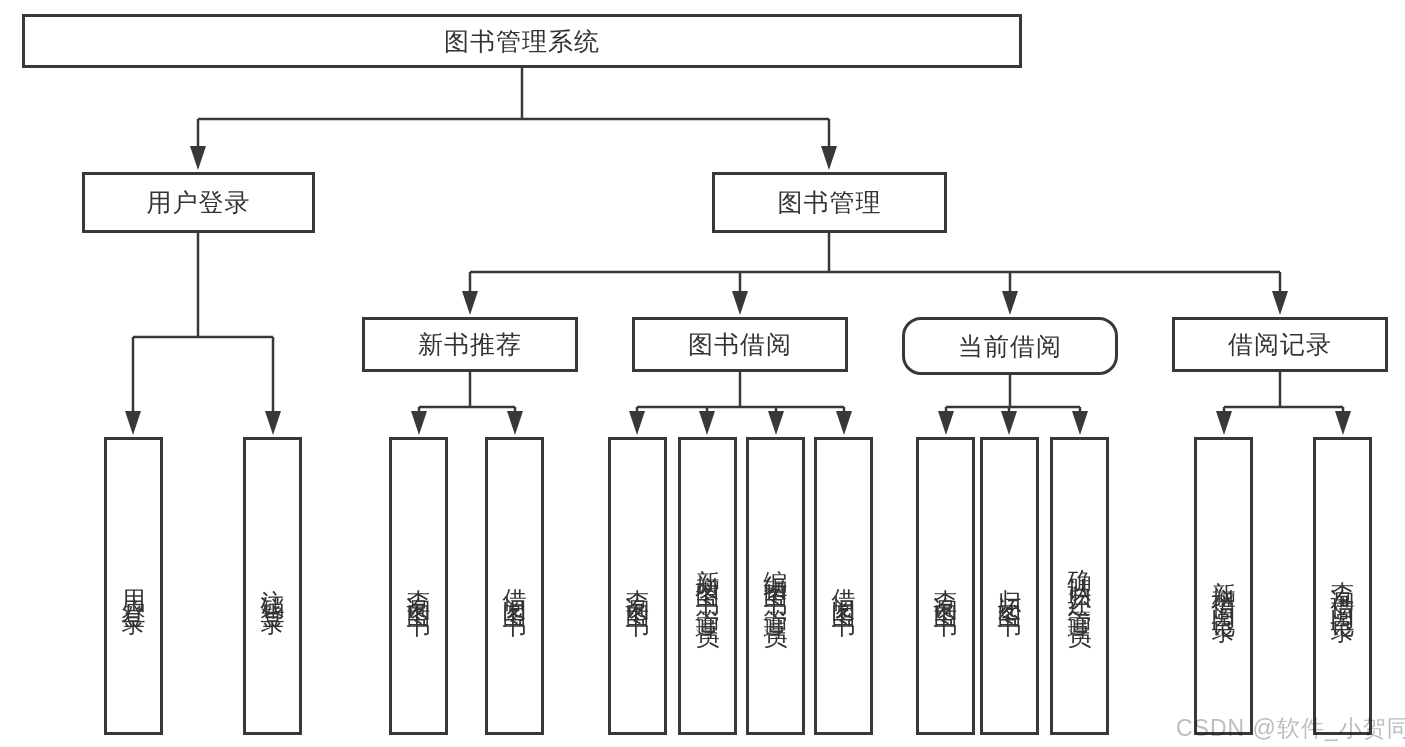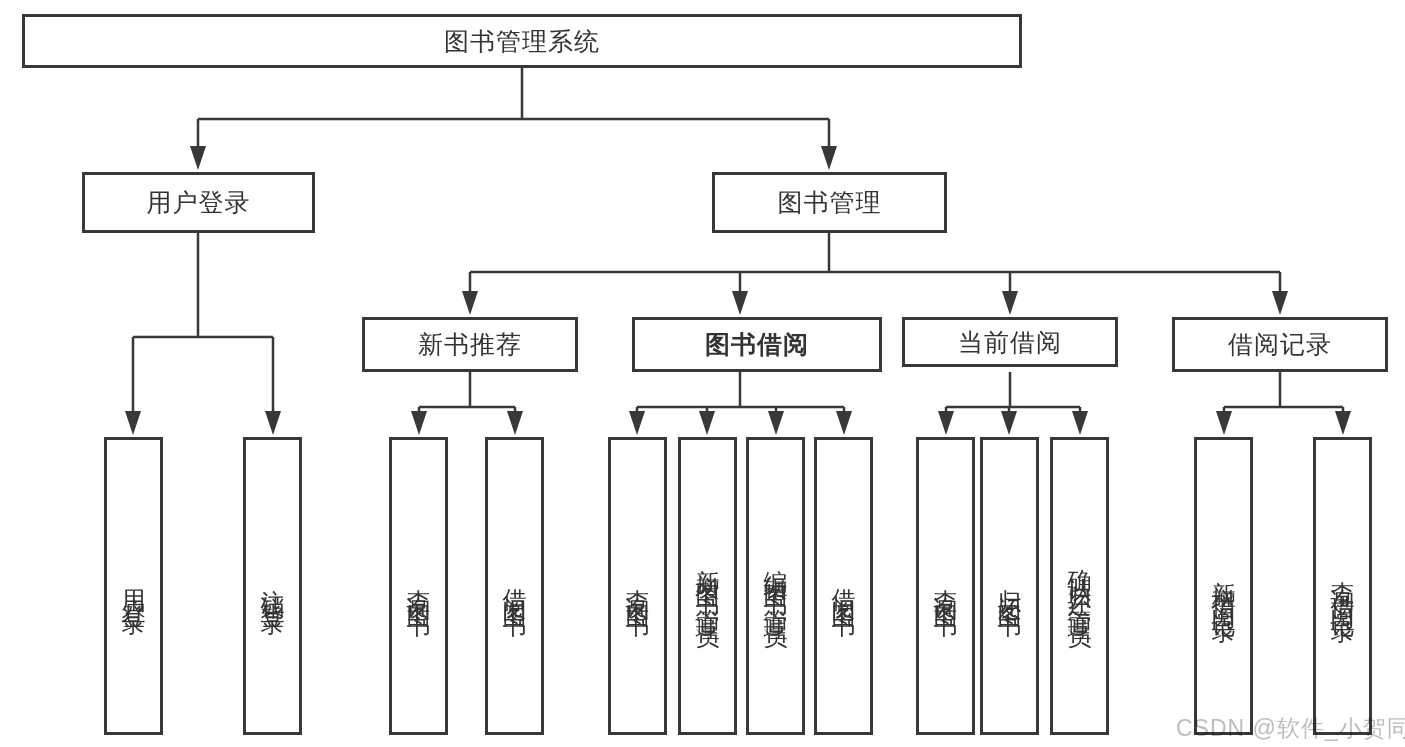--- a/index.html
+++ b/index.html
@@ -128,22 +128,22 @@
       <polygon points="1335,411 1351,411 1343,435"></polygon>
     </g>
   </svg>
 
   <div class="node h" style="left:22px; top:14px; width:1000px; height:54px;">图书管理系统</div>
 
   <div class="node h" style="left:82px; top:172px; width:233px; height:61px;">用户登录</div>
   <div class="node h" style="left:362px; top:317px; width:216px; height:55px;">新书推荐</div>
 
   <div class="node h" style="left:712px; top:172px; width:235px; height:61px;">图书管理</div>
-  <div class="node h" style="left:632px; top:317px; width:250px; height:55px;font-weight:bold;">图书借阅</div>
-  <div class="node h" style="left:902px; top:317px; width:216px; height:50px;">当前借阅</div>
+  <div class="node h" style="left:632px; top:317px; width:216px; height:55px;">图书借阅</div>
+  <div class="node h" style="left:902px; top:317px; width:216px; height:58px;border-radius:19px;">当前借阅</div>
   <div class="node h" style="left:1172px; top:317px; width:216px; height:55px;">借阅记录</div>
 
   <div class="node v" style="left:104px; top:437px; width:59px; height:298px;">用户登录</div>
   <div class="node v" style="left:243px; top:437px; width:59px; height:298px;">注销登录</div>
 
   <div class="node v" style="left:389px; top:437px; width:59px; height:298px;">查询图书</div>
   <div class="node v" style="left:485px; top:437px; width:59px; height:298px;">借阅图书</div>
 
   <div class="node v" style="left:608px; top:437px; width:59px; height:298px;">查询图书</div>
   <div class="node v" style="left:678px; top:437px; width:59px; height:298px;">新增图书（管理员）</div>

